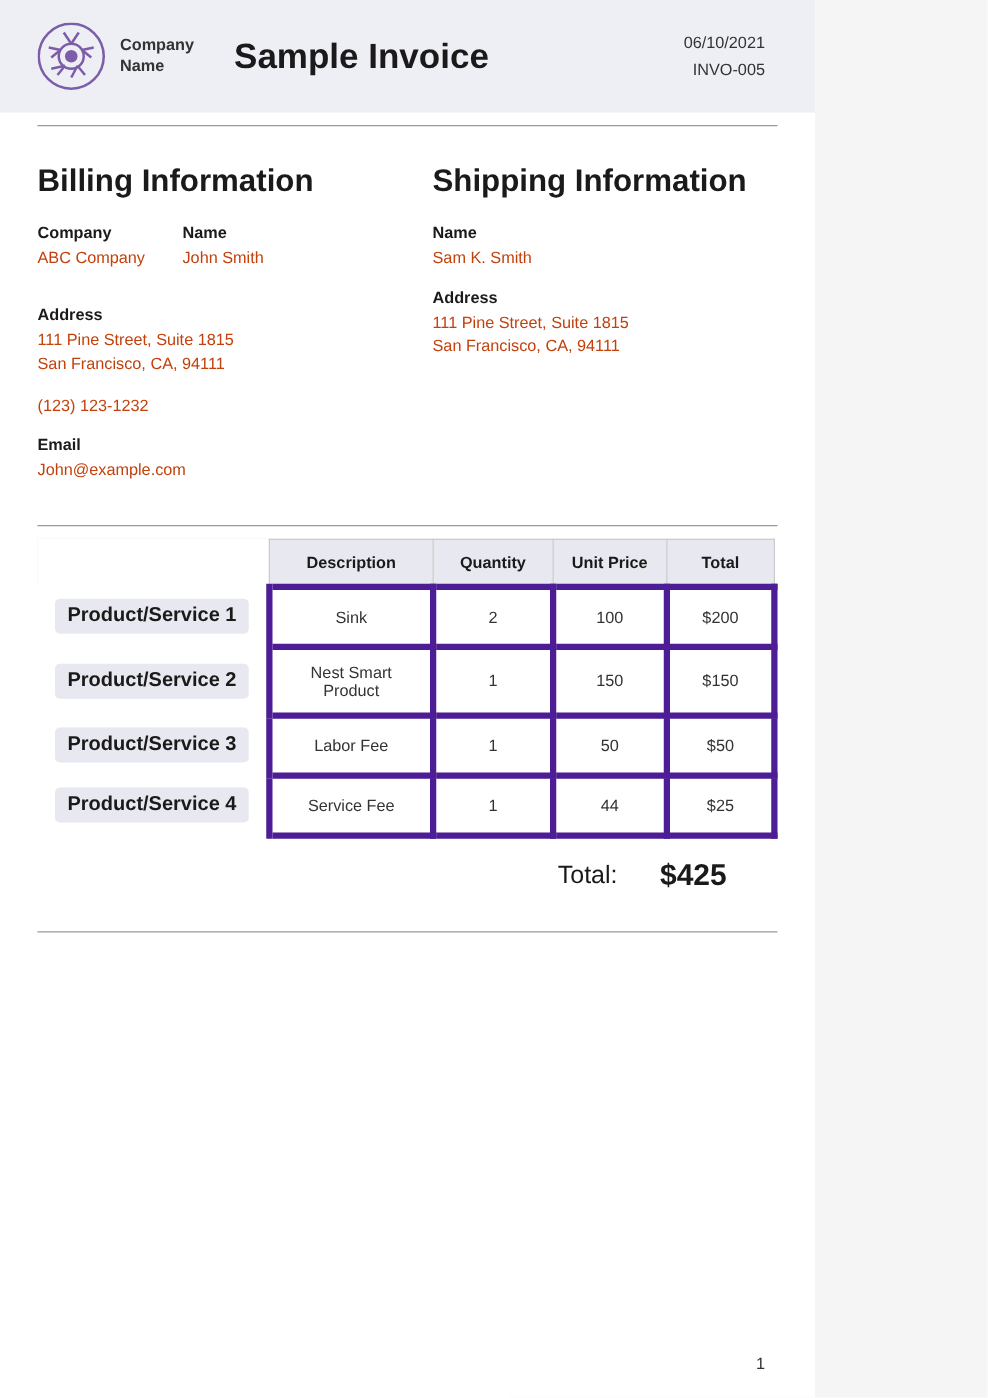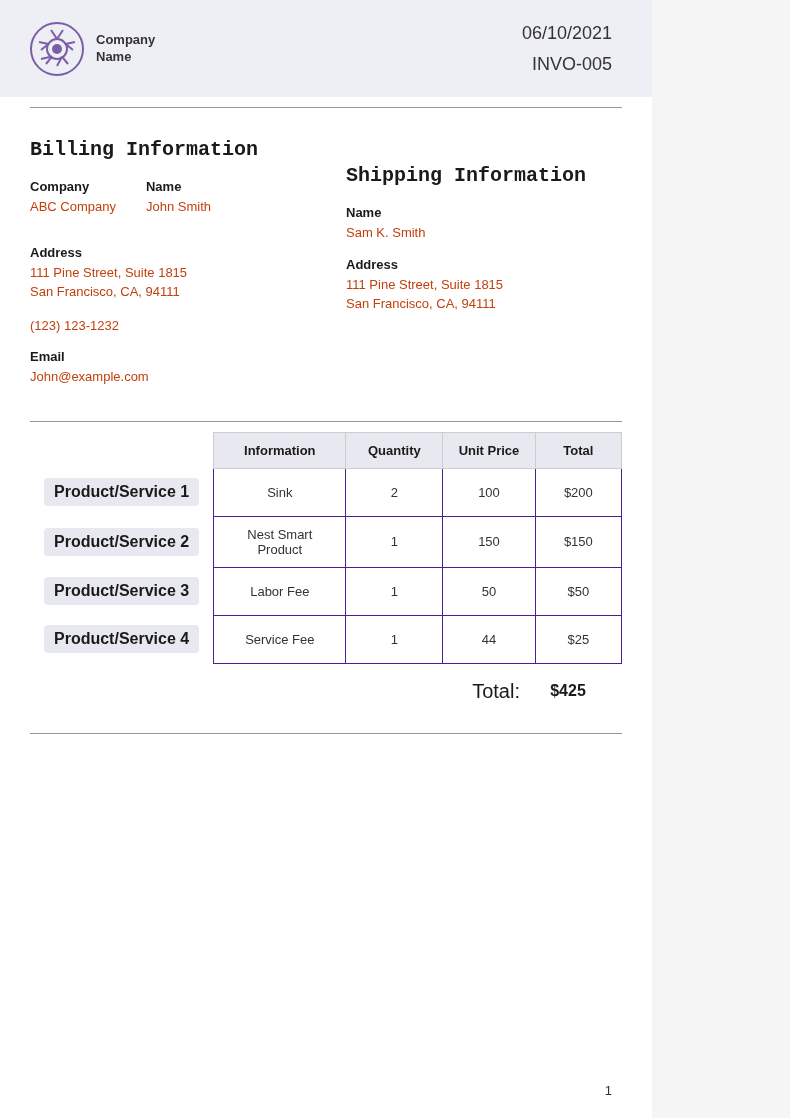--- a/index.html
+++ b/index.html
@@ -36,21 +36,21 @@
       line-height: 1.3;
     }
     .invoice-title {
       font-size: 28px;
       font-weight: bold;
       color: #1a1a1a;
       margin-left: 20px;
     }
     .header-right {
       text-align: right;
-      font-size: 18px;
+      font-size: 13px;
       color: #333;
       line-height: 1.7;
     }
     
     .divider {
       border: none;
       border-top: 1.5px solid #999;
       margin: 0 30px;
     }
     
@@ -59,28 +59,26 @@
       padding: 30px 30px 20px 30px;
       gap: 0;
     }
     .billing-col {
       flex: 1;
       padding-right: 20px;
     }
     .shipping-col {
       flex: 1;
       padding-left: 20px;
-      margin-top: 26px;
     }
     .section-title {
-      font-size: 20px;
+      font-size: 25px;
       font-weight: bold;
       color: #1a1a1a;
       margin-bottom: 18px;
-      font-family: Liberation Mono, monospace;
     }
     .info-row {
       display: flex;
       gap: 30px;
       margin-bottom: 14px;
     }
     .info-block {
       margin-bottom: 14px;
     }
     .info-label {
@@ -114,21 +112,21 @@
       border: 1px solid #ccc;
       font-size: 13px;
     }
     .invoice-table tbody tr {
       background: #fff;
     }
     .invoice-table tbody td {
       padding: 10px 14px;
       text-align: center;
       color: #333;
-      border: 1px solid #4c1d95;
+      border: 5px solid #4c1d95;
       font-size: 13px;
     }
     .product-label {
       background: #e8e8f0;
       border-radius: 4px;
       padding: 5px 10px;
       font-weight: bold;
       font-size: 16px;
       color: #1a1a1a;
       display: inline-block;
@@ -142,33 +140,33 @@
     .desc-col { width: 160px; }
     .qty-col { width: 110px; }
     .price-col { width: 120px; }
     .total-col { width: 110px; margin-left: 25px; }
     
     .total-row {
       display: flex;
       justify-content: flex-end;
       align-items: center;
       padding: 16px 14px 10px 0;
-      gap: 8px;
+      gap: 34px;
     }
     .total-label {
       font-size: 20px;
       font-weight: normal;
       color: #1a1a1a;
     }
     .total-amount {
-      font-size: 16px;
+      font-size: 24px;
       font-weight: bold;
       color: #1a1a1a;
       min-width: 80px;
-      text-align: center;
+      text-align: left;
     }
     
     .page-number {
       position: absolute;
       bottom: 20px;
       right: 40px;
       font-size: 13px;
       color: #333;
     }
     
@@ -192,20 +190,21 @@
         <line x1="32" y1="34.6" x2="38" y2="42" stroke="#7b5ea7" stroke-width="2"></line>
         <line x1="32" y1="34.6" x2="27" y2="44" stroke="#7b5ea7" stroke-width="2"></line>
         <line x1="22" y1="34.6" x2="16" y2="42" stroke="#7b5ea7" stroke-width="2"></line>
         <line x1="22" y1="34.6" x2="11" y2="37" stroke="#7b5ea7" stroke-width="2"></line>
         <line x1="18.4" y1="22" x2="9" y2="20" stroke="#7b5ea7" stroke-width="2"></line>
         <line x1="18.4" y1="22" x2="11" y2="28" stroke="#7b5ea7" stroke-width="2"></line>
         <circle cx="27" cy="27" r="5" fill="#7b5ea7"></circle>
       </svg>
       <div class="company-name-text" style="white-space:pre-line;">Company
 Name</div>
+      <div class="invoice-title">Sample Invoice</div>
     </div>
     <div class="header-right">
       <div>06/10/2021</div>
       <div>INVO-005</div>
     </div>
   </div>
 
   <hr class="divider" style="margin-top:10px;">
 
   <div class="info-section">
@@ -250,21 +249,21 @@
     </div>
   </div>
 
   <hr class="divider">
 
   <div class="table-section">
     <table class="invoice-table">
       <thead>
         <tr>
           <th class="product-col" style="background:#fff; border:none;"></th>
-          <th class="desc-col">Information</th>
+          <th class="desc-col">Description</th>
           <th class="qty-col">Quantity</th>
           <th class="price-col">Unit Price</th>
           <th class="total-col">Total</th>
         </tr>
       </thead>
       <tbody id="table-body">
       <tr>
       <td class="product-col" style="border-left:none; border-top:none; border-bottom:none; background:#fff;">
         <span class="product-label">Product/Service 1</span>
       </td>

